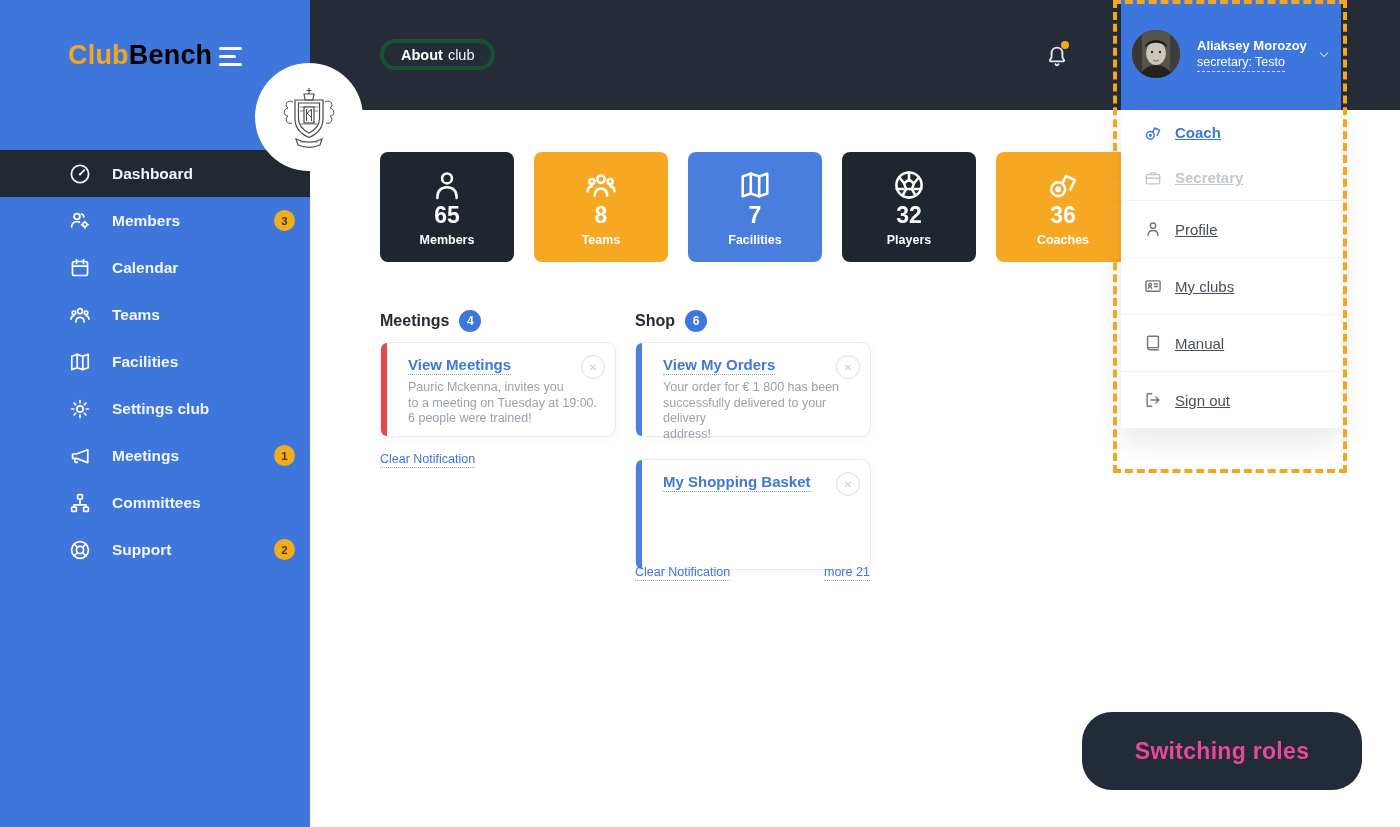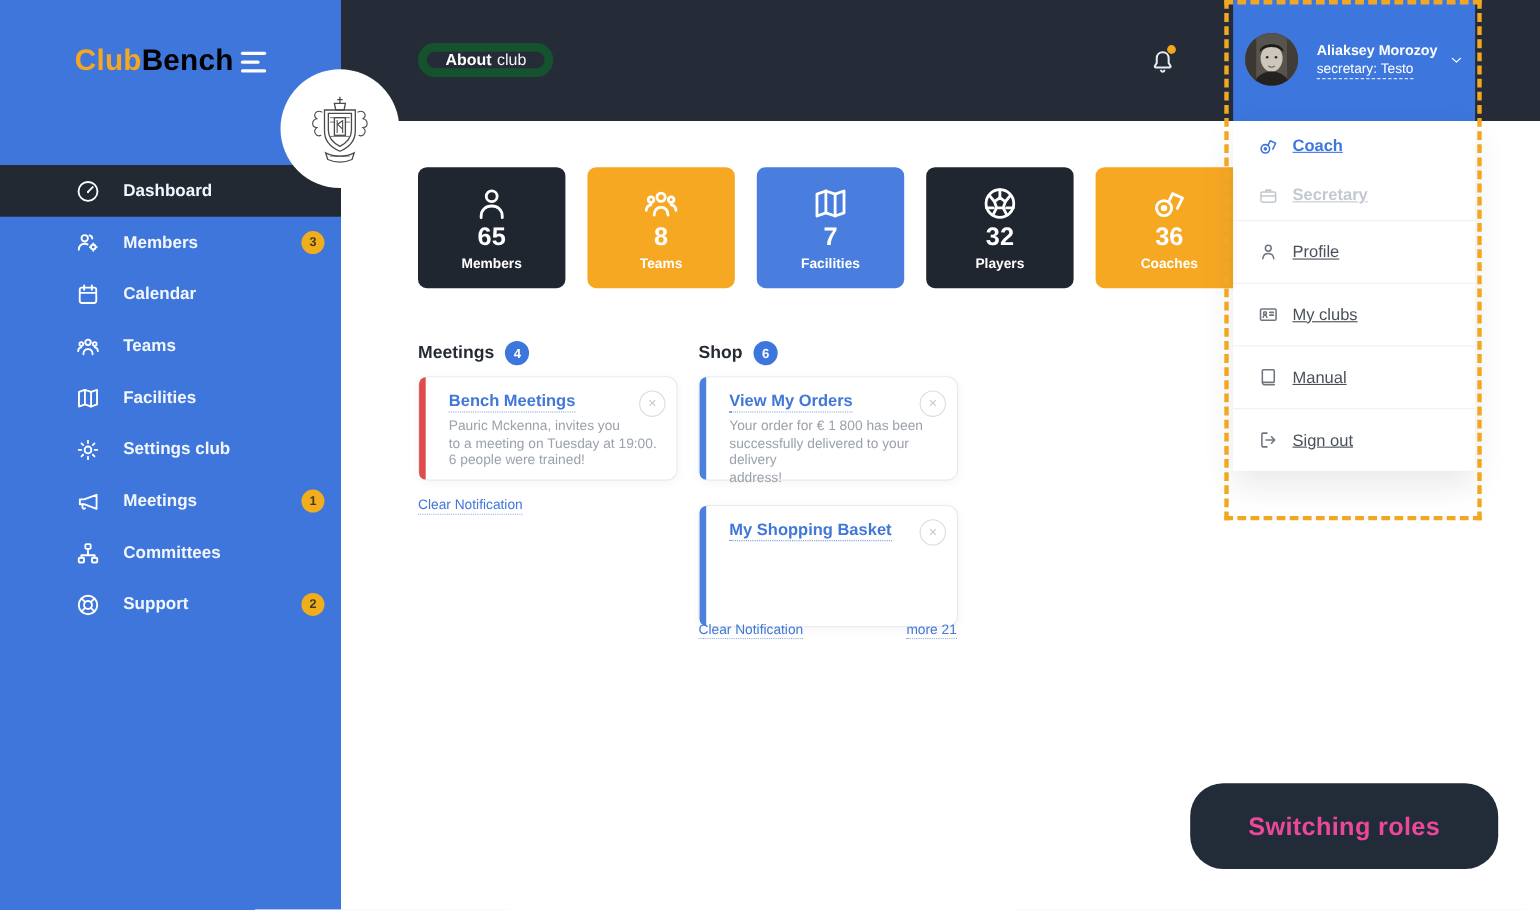--- a/index.html
+++ b/index.html
@@ -21,21 +21,21 @@
   .nav-item{position:relative;height:47px;display:flex;align-items:center;padding-left:68px;
             color:#F2F6FD;font-size:15.5px;font-weight:600;cursor:pointer;}
   .nav-item.active{background:#232932;}
   .nav-ic{width:24px;height:24px;margin-right:20px;color:#fff;flex:0 0 24px;}
   .nav-badge{position:absolute;right:15px;top:13px;width:21px;height:21px;border-radius:50%;
              background:#F0AD1E;color:#46391B;font-size:11.5px;font-weight:700;
              display:flex;align-items:center;justify-content:center;}
 
   
   .header{left:310px;top:0;width:1090px;height:110px;background:#252C38;z-index:2;}
-  .about-btn{left:380px;top:39px;height:31px;border:8px solid #14532d;border-radius:17px;
+  .about-btn{left:380px;top:39px;height:31px;border:4px solid #14532d;border-radius:17px;
              color:#fff;font-size:14.5px;display:flex;align-items:center;gap:5px;padding:0 17px;
              background:transparent;box-sizing:border-box;cursor:pointer;z-index:3;}
   .about-btn .b{font-weight:800;} .about-btn .r{font-weight:400;opacity:.95;}
   .bell{left:1044px;top:42px;width:26px;height:28px;color:#E9EDF2;cursor:pointer;z-index:3;}
   .bell-dot{left:1061px;top:41px;width:8px;height:8px;border-radius:50%;background:#F2A71F;z-index:4;}
 
   
   .crest{left:255px;top:63px;width:108px;height:108px;border-radius:50%;background:#fff;z-index:6;
          display:flex;align-items:center;justify-content:center;}
 
@@ -373,21 +373,21 @@
       <div class="stat-lbl">Coaches</div>
     </div>
   </div>
 
   <div class="abs sec-head" style="left:380px;top:310px;">
     <span>Meetings</span>
     <span class="count-badge">4</span>
   </div>
   <div class="abs note-card" style="left:380px;top:342px;height:95px;">
     <div class="accent-bar" style="background:#E04B4B;"></div>
-    <div class="note-title">Bench Meetings</div>
+    <div class="note-title">View Meetings</div>
     <div class="close-btn">✕</div>
     <div class="note-body">
       <div>Pauric Mckenna, invites you</div>
       <div>to a meeting on Tuesday at 19:00.</div>
       <div>6 people were trained!</div>
     </div>
   </div>
   <div class="abs link" style="left:380px;top:452px;">Clear Notification</div>
 
   <div class="abs sec-head" style="left:635px;top:310px;">

